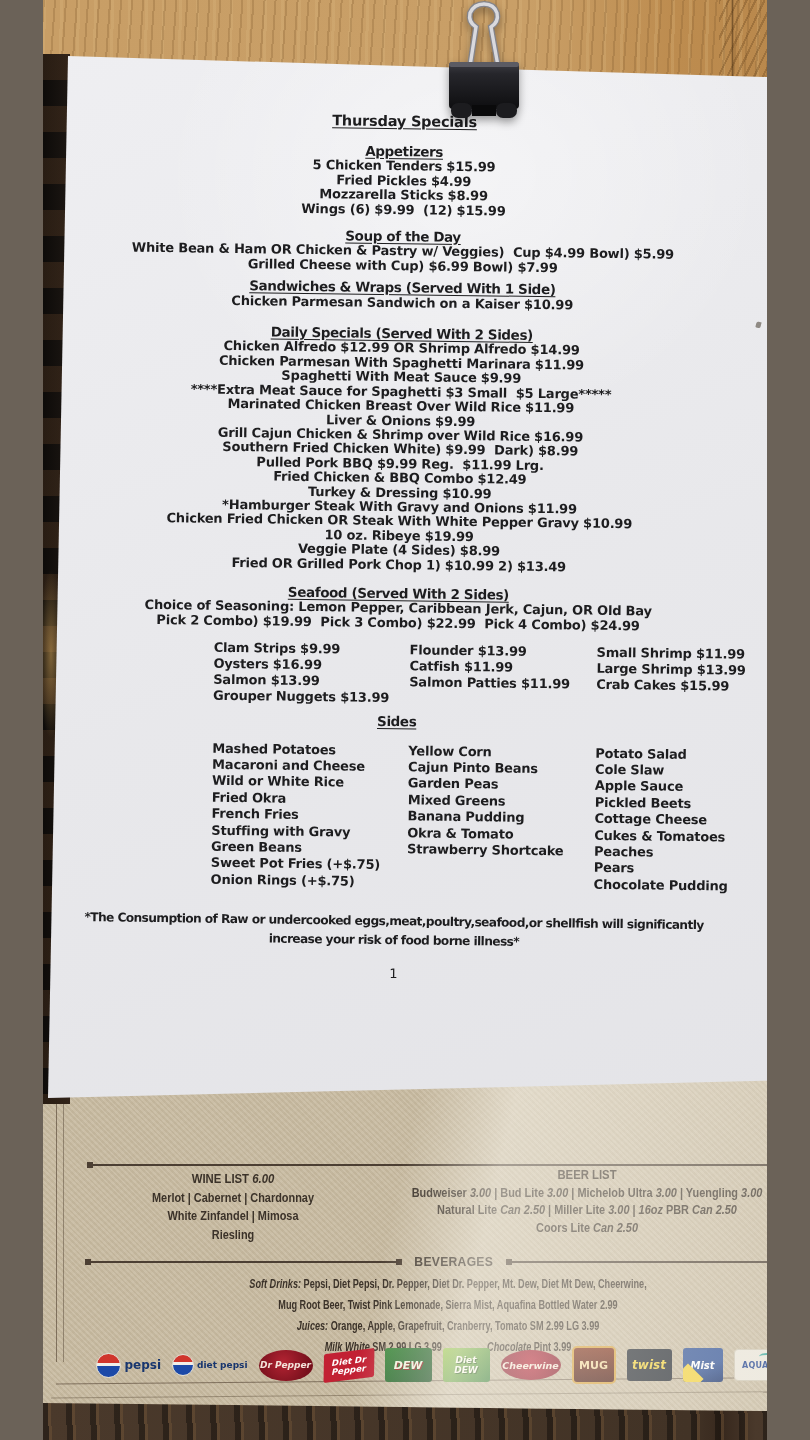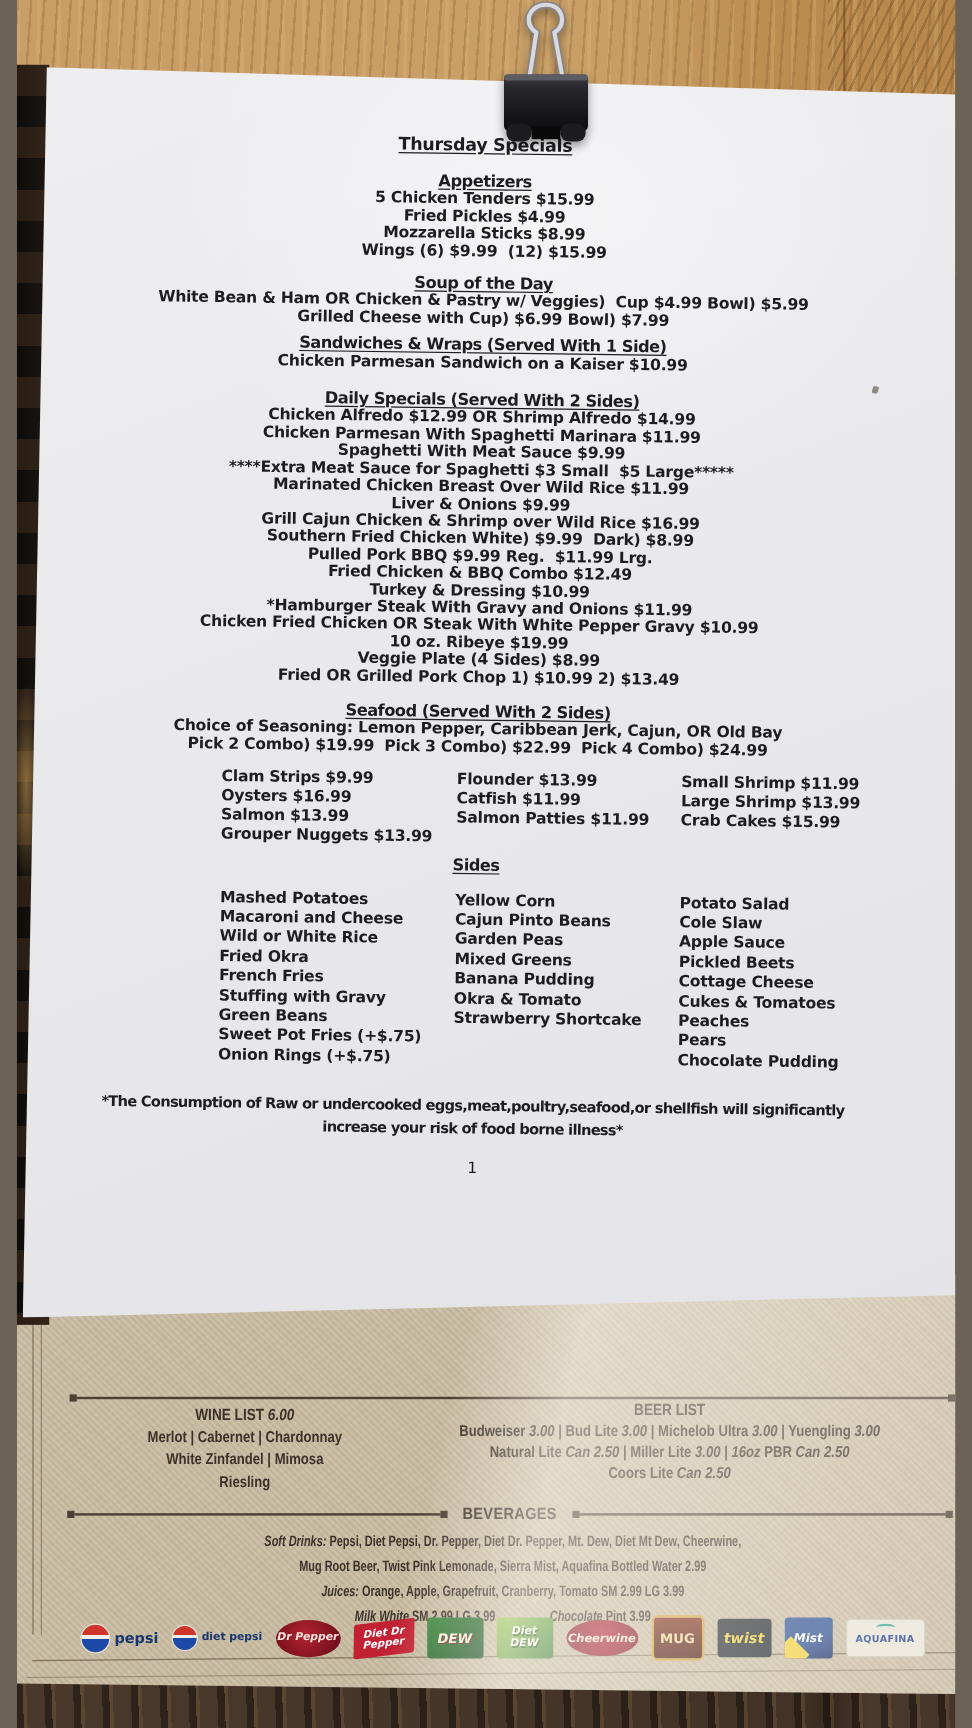--- a/index.html
+++ b/index.html
@@ -1,16 +1,16 @@
 <!DOCTYPE html>
 <html><head>
 <meta charset="utf-8">
 <style>
   html,body{margin:0;padding:0;background:#6b6258;}
-  .scene{position:relative;width:782px;height:1440px;margin:0 auto;overflow:hidden;
+  .scene{position:relative;width:724px;height:1440px;margin:0 auto;overflow:hidden;
          font-family:"DejaVu Sans",sans-serif;}
 
   
   .wood-top{position:absolute;left:0;top:0;width:810px;height:230px;z-index:0;
     background:
       repeating-linear-gradient(94deg, rgba(128,90,45,.28) 0 2px, rgba(0,0,0,0) 2px 11px),
       repeating-linear-gradient(91deg, rgba(220,186,130,.25) 0 3px, rgba(0,0,0,0) 3px 17px),
       linear-gradient(to right,#c89e66 0%,#c99f67 60%,#bd8c4f 78%,#b6854a 100%);}
   .wood-top-grain{position:absolute;left:676px;top:0;width:134px;height:230px;z-index:0;
     background:repeating-linear-gradient(116deg, rgba(96,62,25,.30) 0 2px, rgba(0,0,0,0) 2px 8px);}

